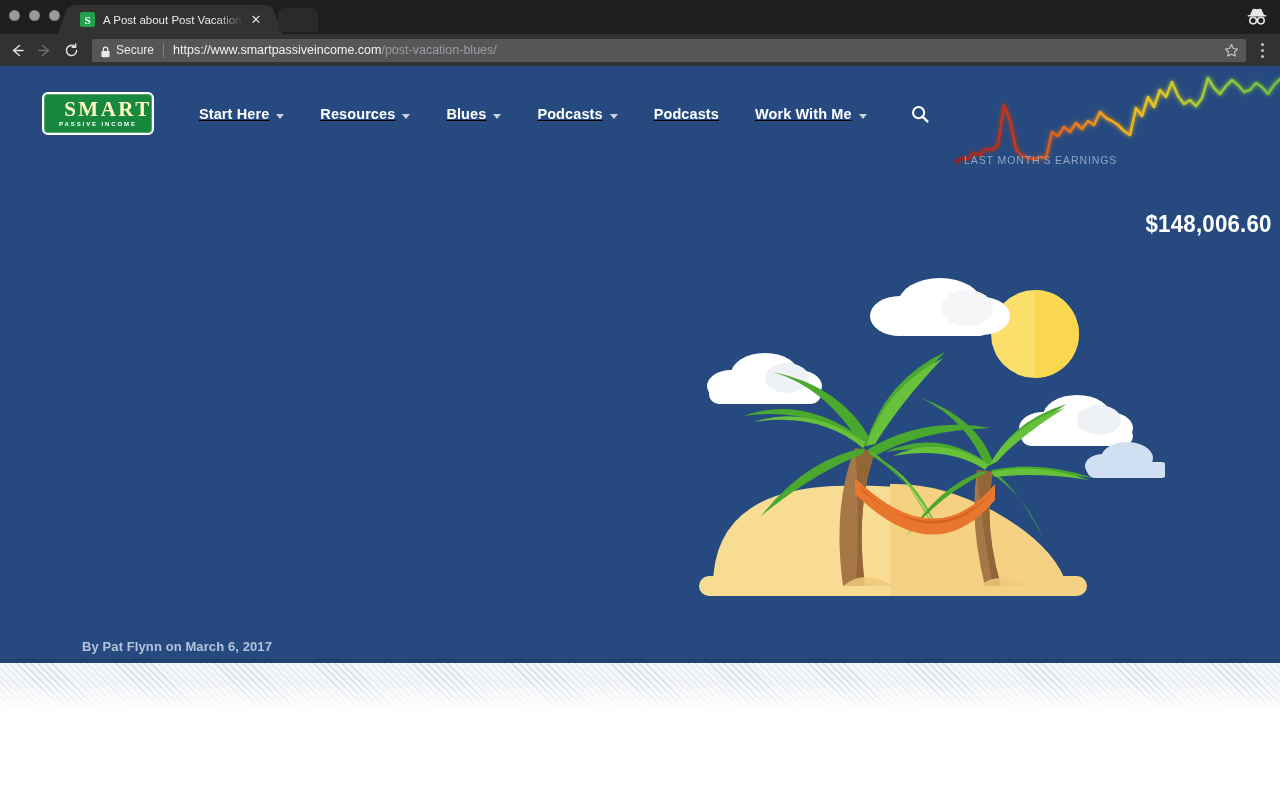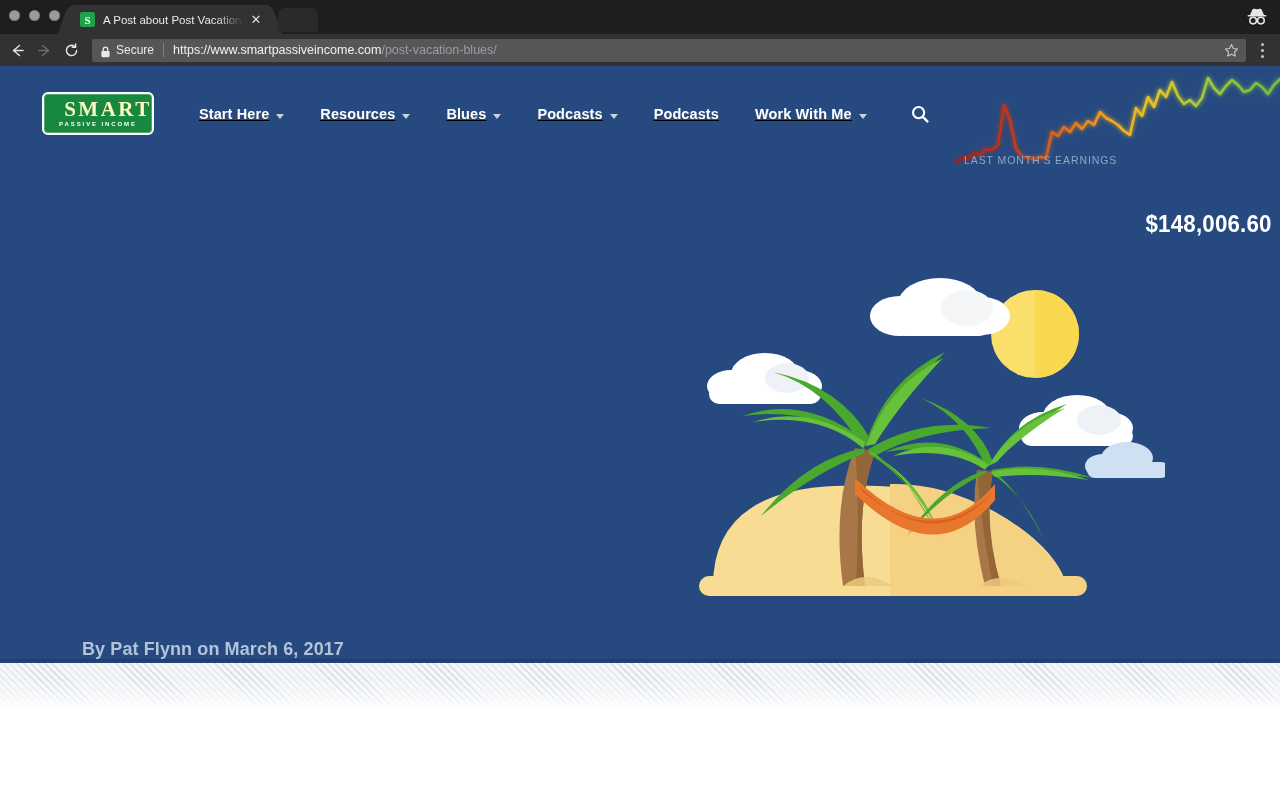--- a/index.html
+++ b/index.html
@@ -297,21 +297,21 @@
     line-height: 49px;
     font-weight: bold;
     letter-spacing: -0.6px;
     z-index: 4;
   }
   .hero-byline {
     position: absolute;
     left: 82px;
     top: 573px;
     color: #b3c3da;
-    font-size: 18px;
+    font-size: 13px;
     font-weight: bold;
     letter-spacing: 0.1px;
     z-index: 4;
   }
 
   .hero-art {
     position: absolute;
     right: 115px;
     top: 190px;
     width: 470px;

